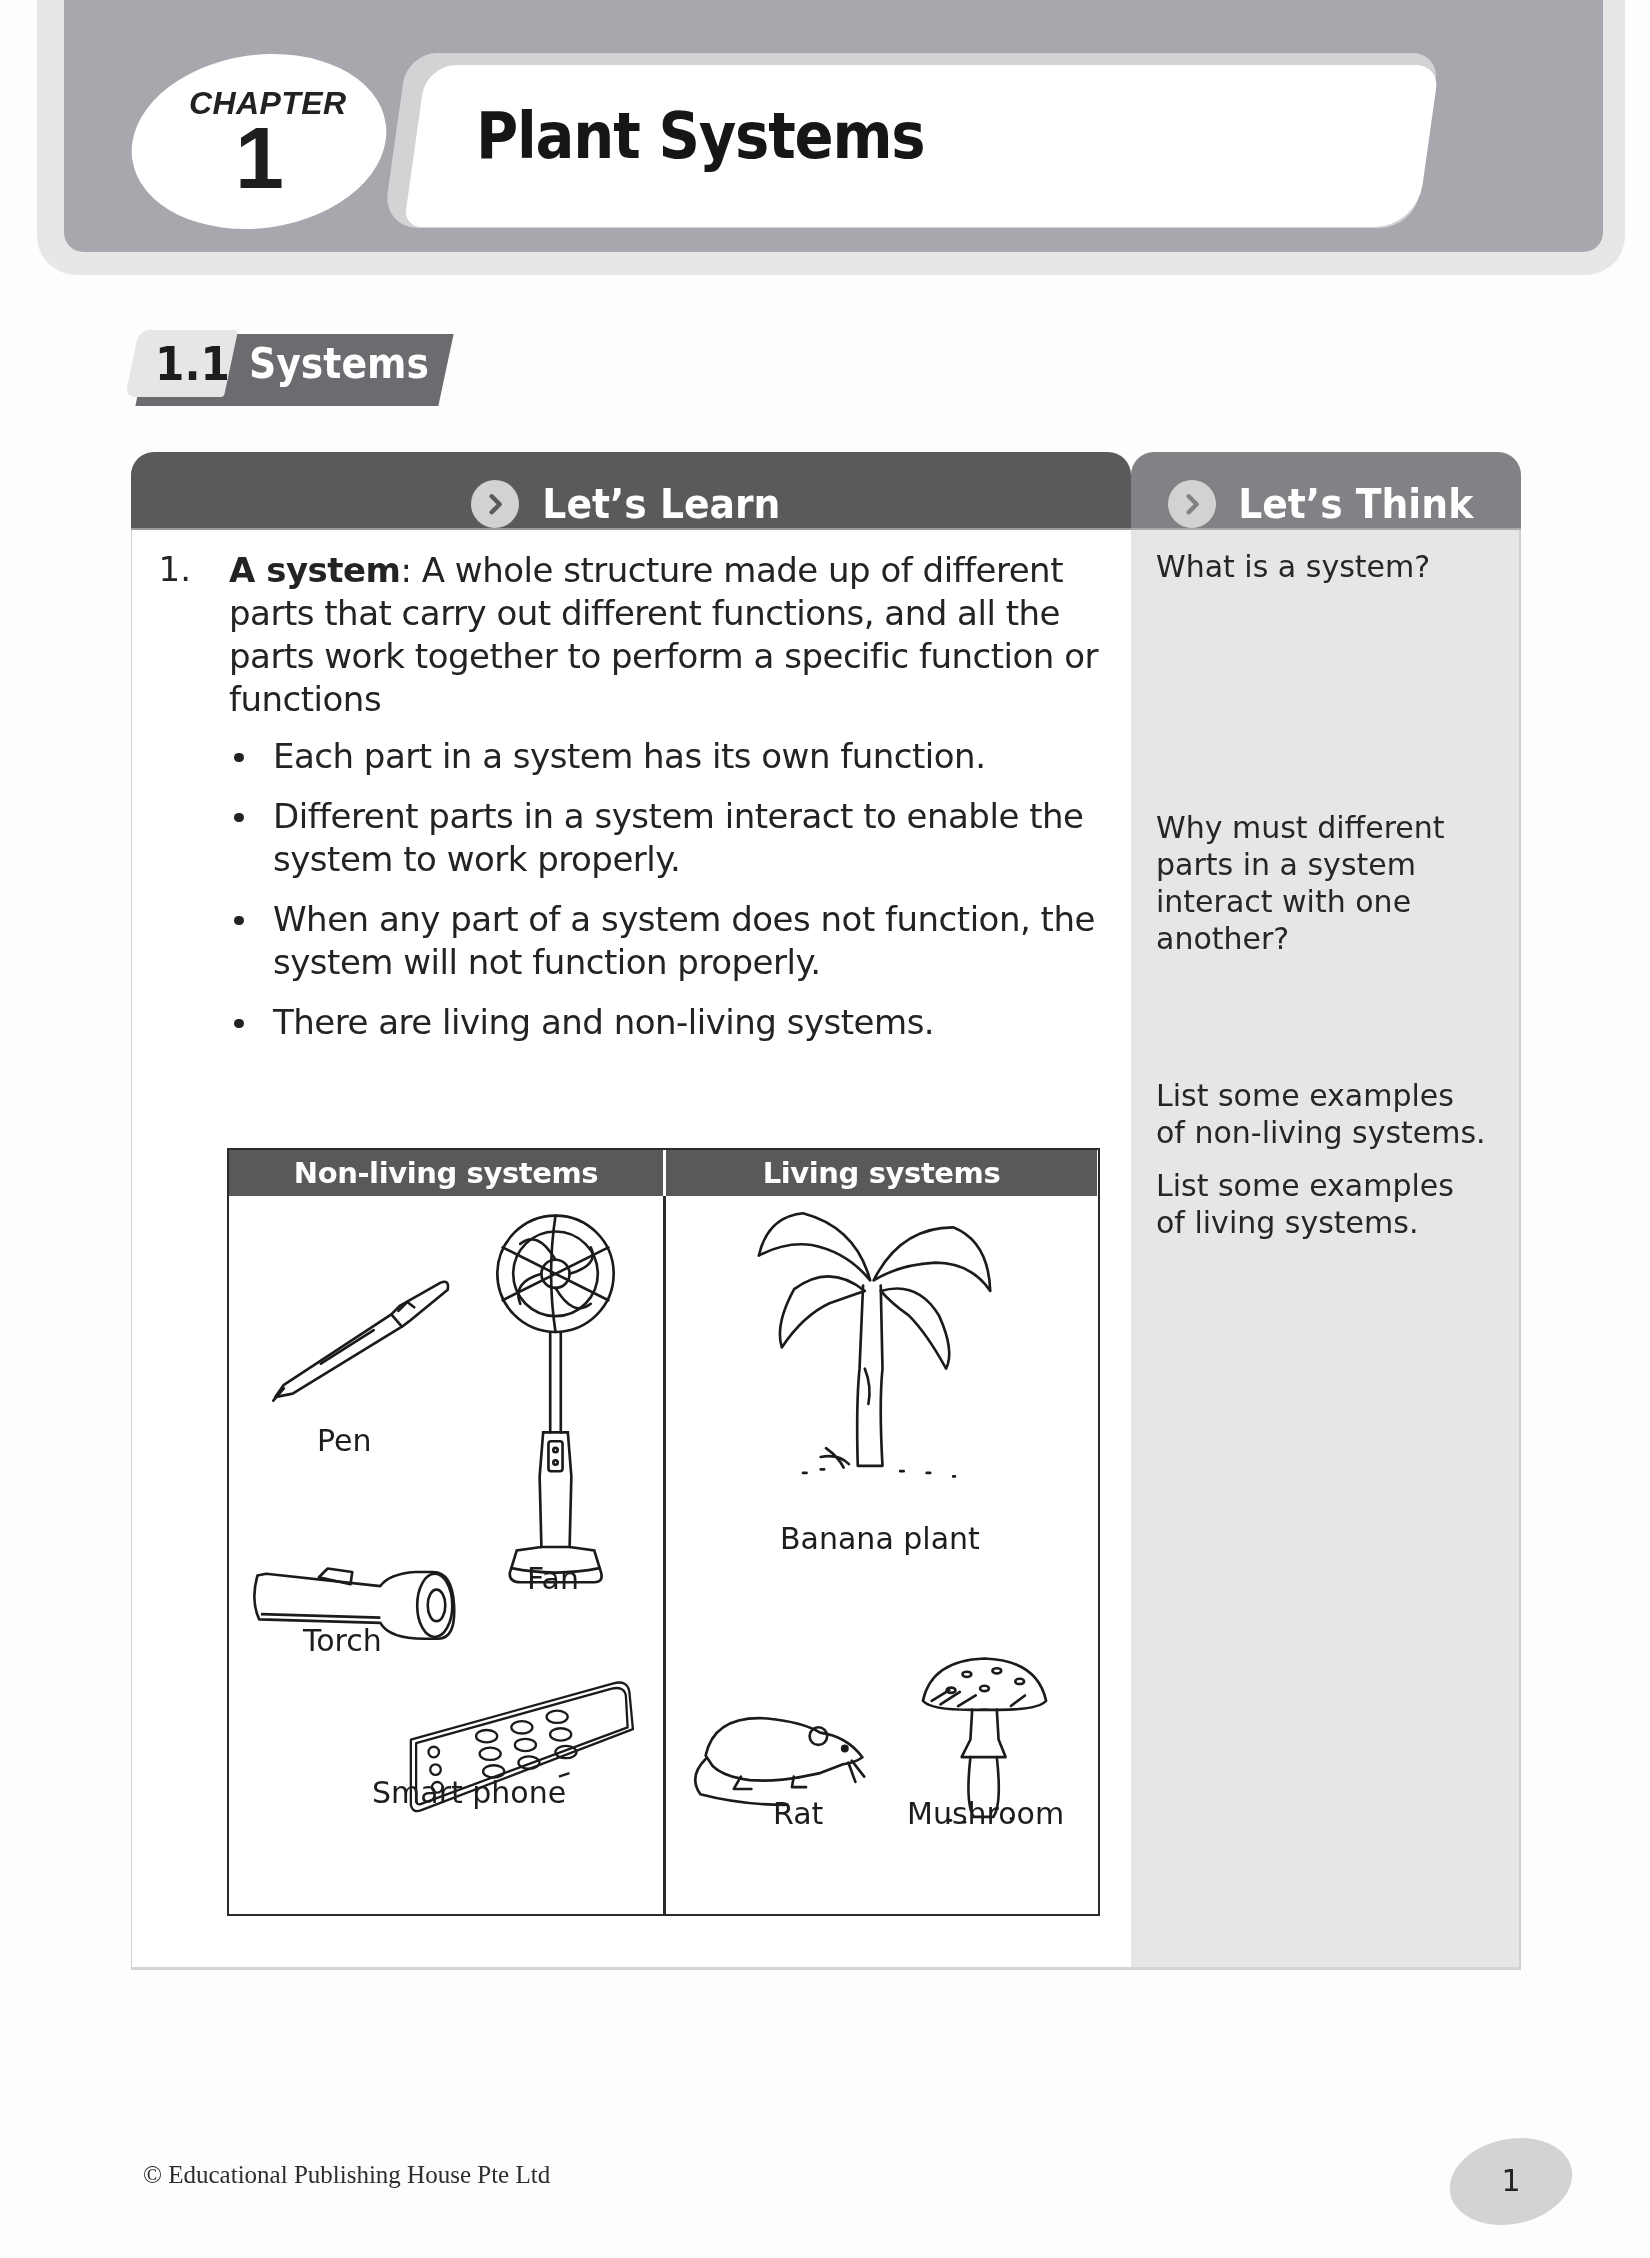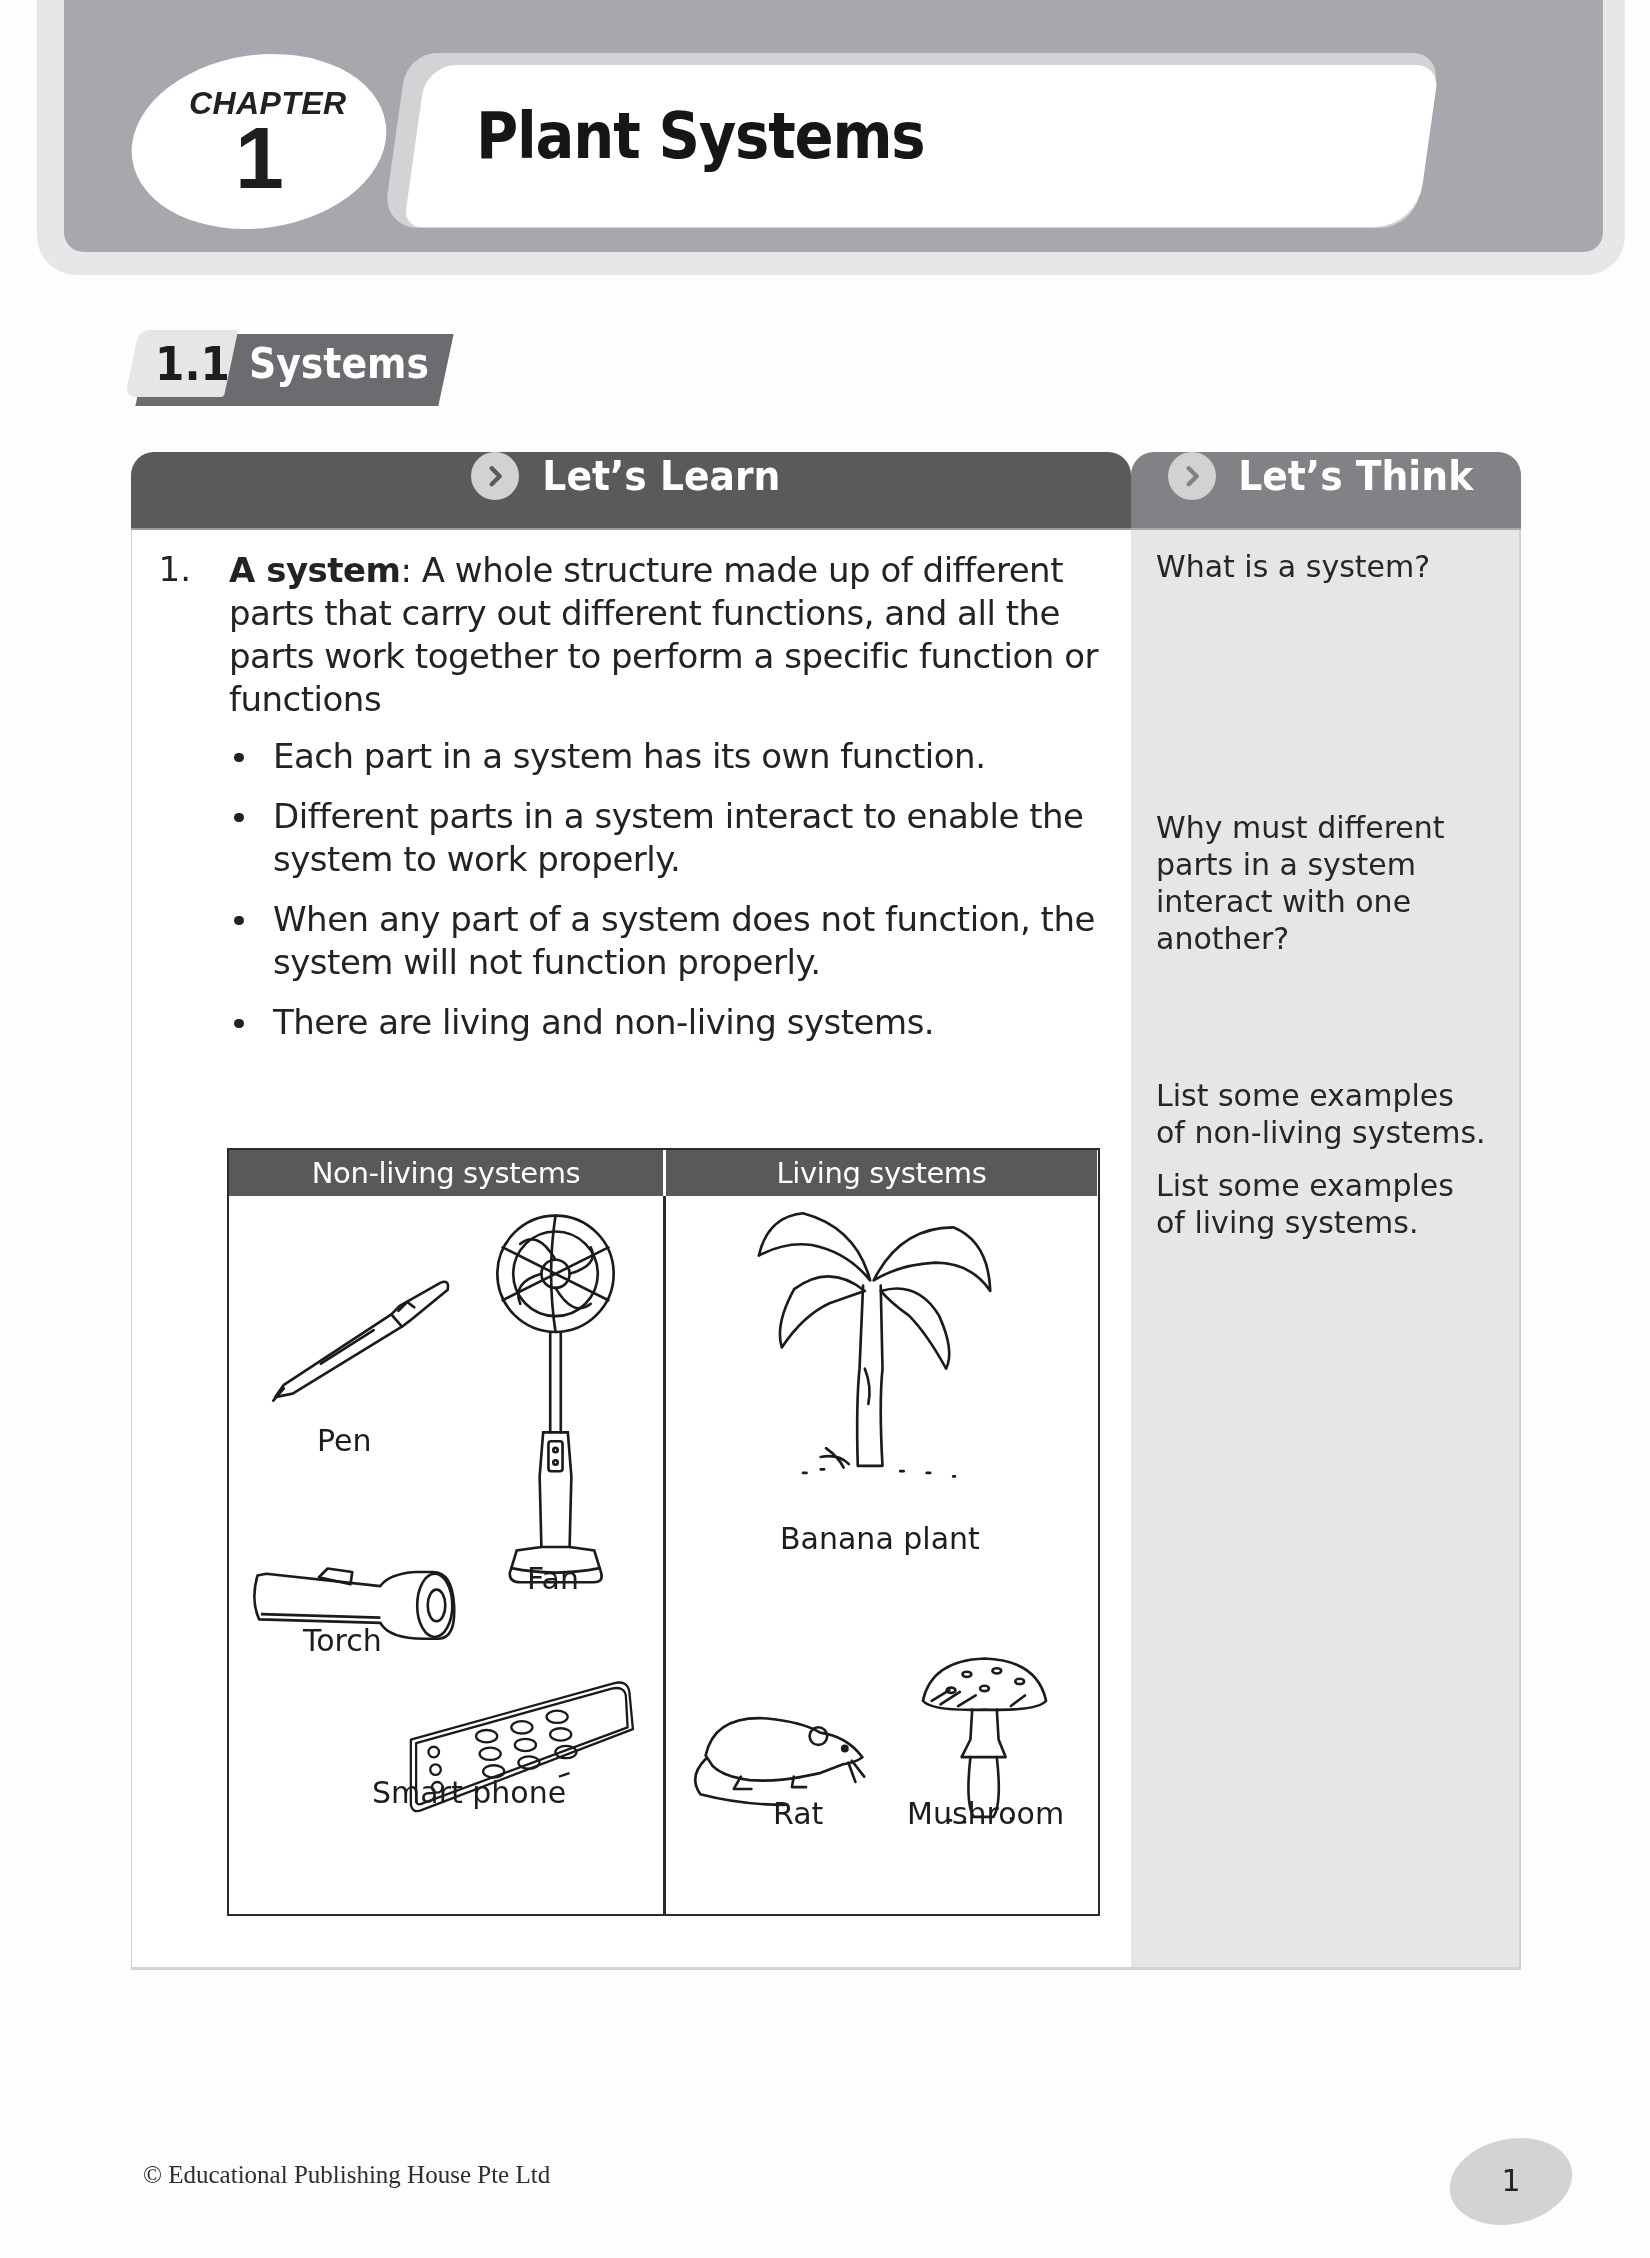--- a/index.html
+++ b/index.html
@@ -76,21 +76,21 @@
     background: #5a5a5b; border-radius: 23px 23px 0 0;
     border-bottom: 2.6px solid #9a9a9a;
   }
   .think-head {
     position: absolute; left: 1000px; top: 0; width: 390px; height: 78px;
     background: #818186; border-radius: 23px 23px 0 0;
     border-bottom: 2.6px solid #a9a9a9;
   }
   .head-inner {
     position: absolute; top: 0; left: 0; width: 100%; height: 100%;
-    display: flex; align-items: flex-start; justify-content: center; gap: 12.4px;
+    display: flex; align-items: flex-end; justify-content: center; gap: 12.4px;
   }
   .chev-circle {
     width: 48px; height: 48px; border-radius: 50%; background: #d2d2d2;
     display: flex; align-items: center; justify-content: center;
   }
   .head-label {
     font-family: "DejaVu Sans", sans-serif; font-weight: bold; font-size: 41px; color: #fff;
     transform: scaleX(0.92);
   }
   .learn-body {
@@ -122,21 +122,21 @@
   }
 
   
   .sys-table {
     position: absolute; left: 95px; top: 618px; width: 873px; height: 768px;
     border: 2.6px solid #2a2a2a;
   }
   .sys-head {
     position: absolute; top: 0; height: 46px; background: #595959; color: #fff;
     display: flex; align-items: center; justify-content: center;
-    font-size: 29px; font-weight: normal; letter-spacing: -0.4px;
+    font-size: 29px; font-weight: bold; letter-spacing: -0.4px;
   }
   .sys-head.left { left: 0; width: 434px; }
   .sys-head.right { left: 437px; width: 431px; }
   .sys-divider { position: absolute; left: 434px; top: 0; width: 2.6px; height: 100%; background: #2a2a2a; }
   .sys-divider-head { position: absolute; left: 434px; top: 0; width: 2.6px; height: 46px; background: #fff; }
   .illus { position: absolute; }
   .illus-label { position: absolute; font-size: 30px; color: #1d1d1d; white-space: nowrap; }
 
   
   .think-q {

